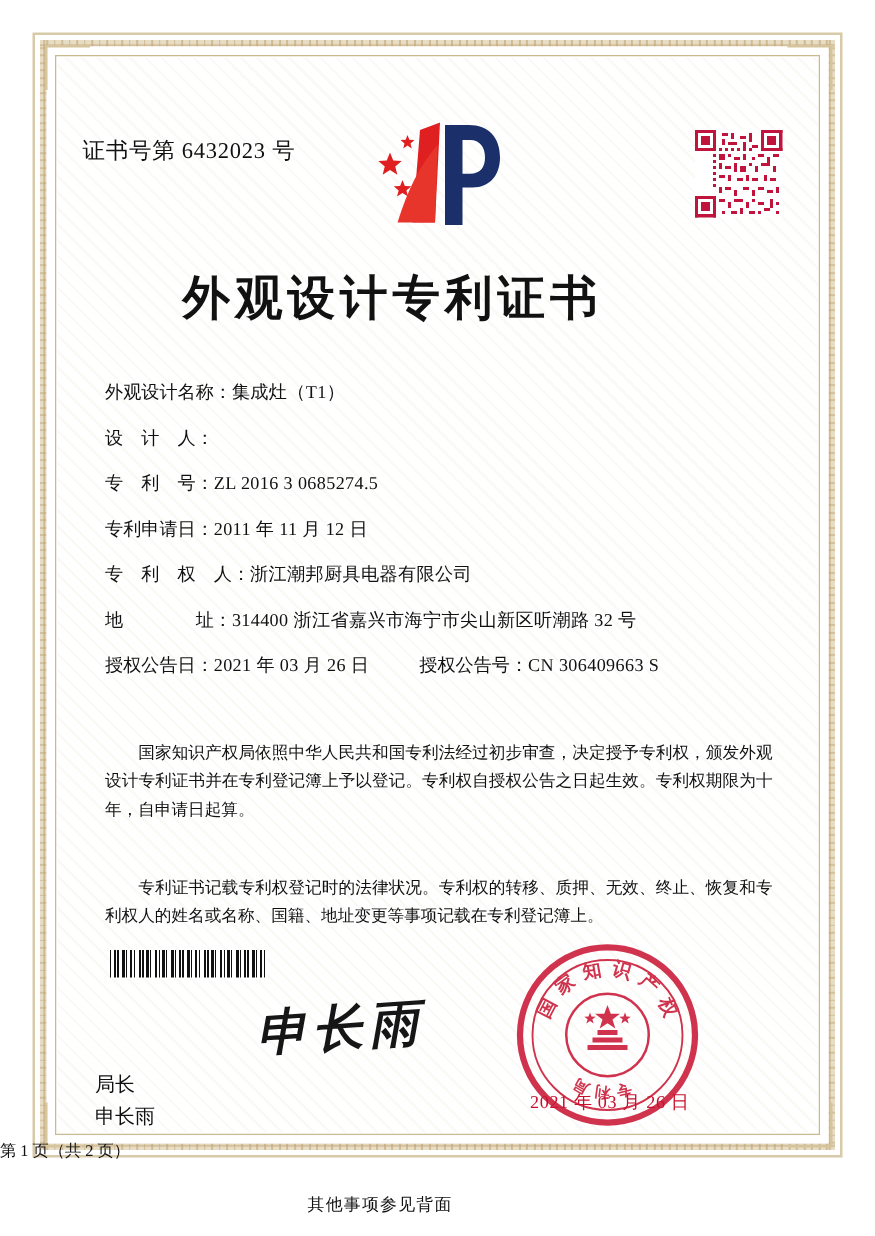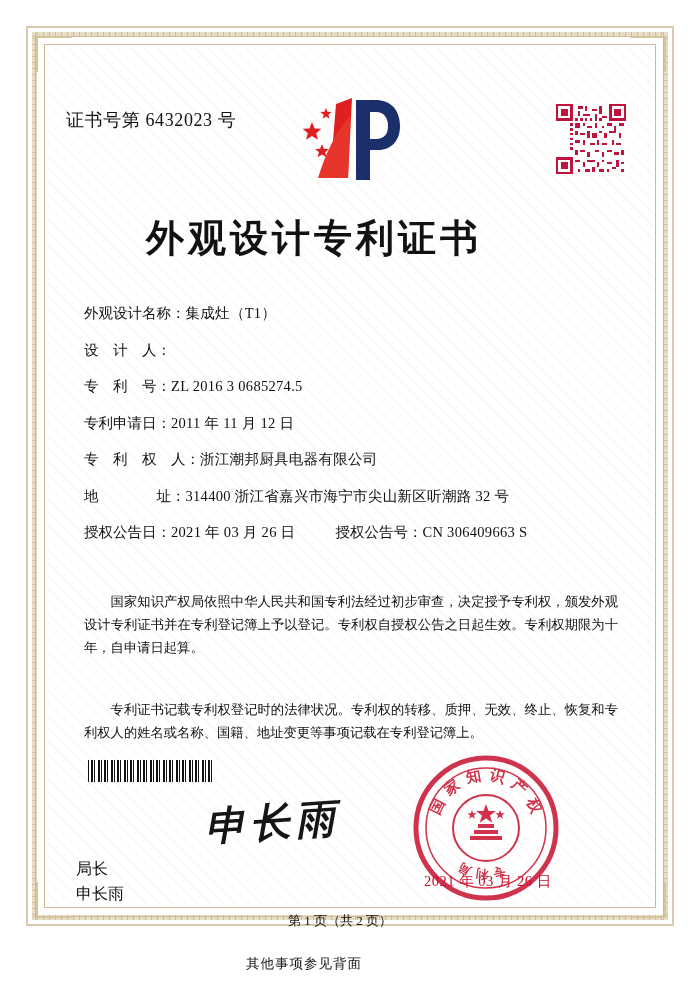--- a/index.html
+++ b/index.html
@@ -192,23 +192,23 @@
     left: 424px; top: 872px;
     font-size: 14.5px;
     color: #c8102e;
     letter-spacing: .5px;
     font-family: "Liberation Serif", serif;
   }
 
   
   .page-no {
     position: absolute;
-    left: 16px; top: 912px;
+    left: 0; top: 912px;
     width: 648px;
-    text-align: center;
+    text-align: left;
     font-size: 13px;
   }
   .footnote {
     position: absolute;
     left: 0; top: 955px;
     width: 608px;
     text-align: center;
     font-size: 13.5px;
     letter-spacing: 1px;
   }

